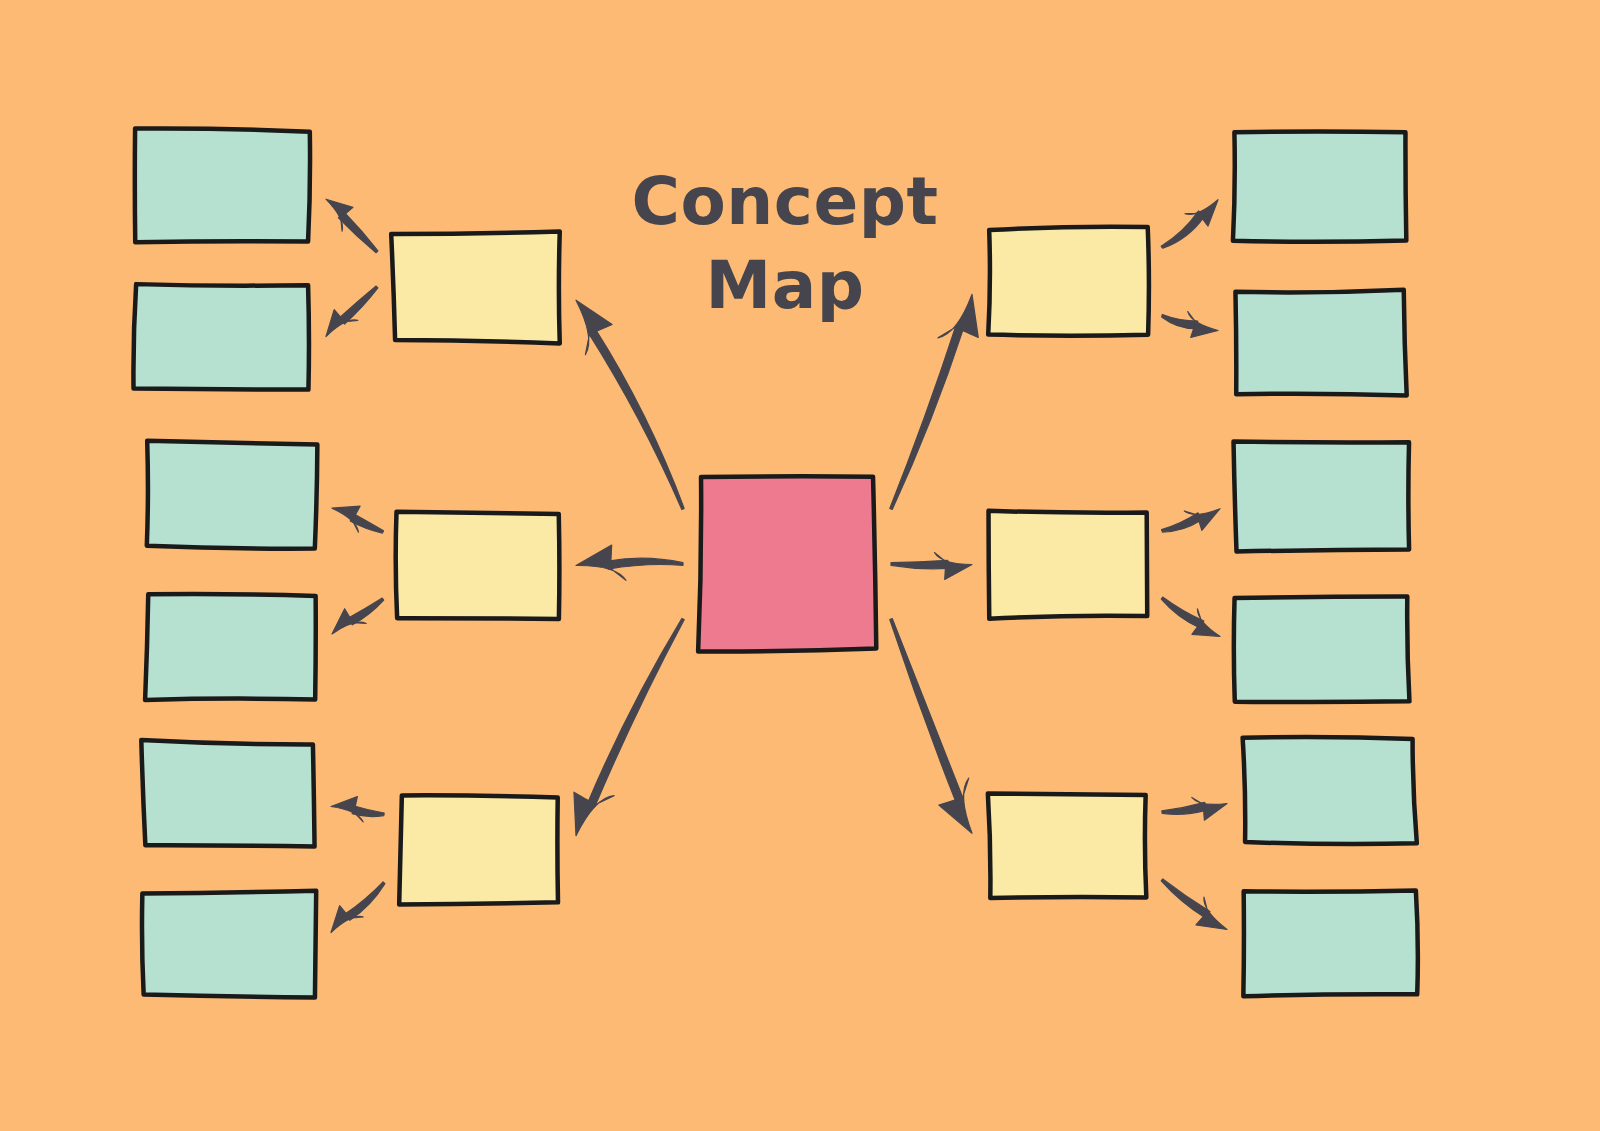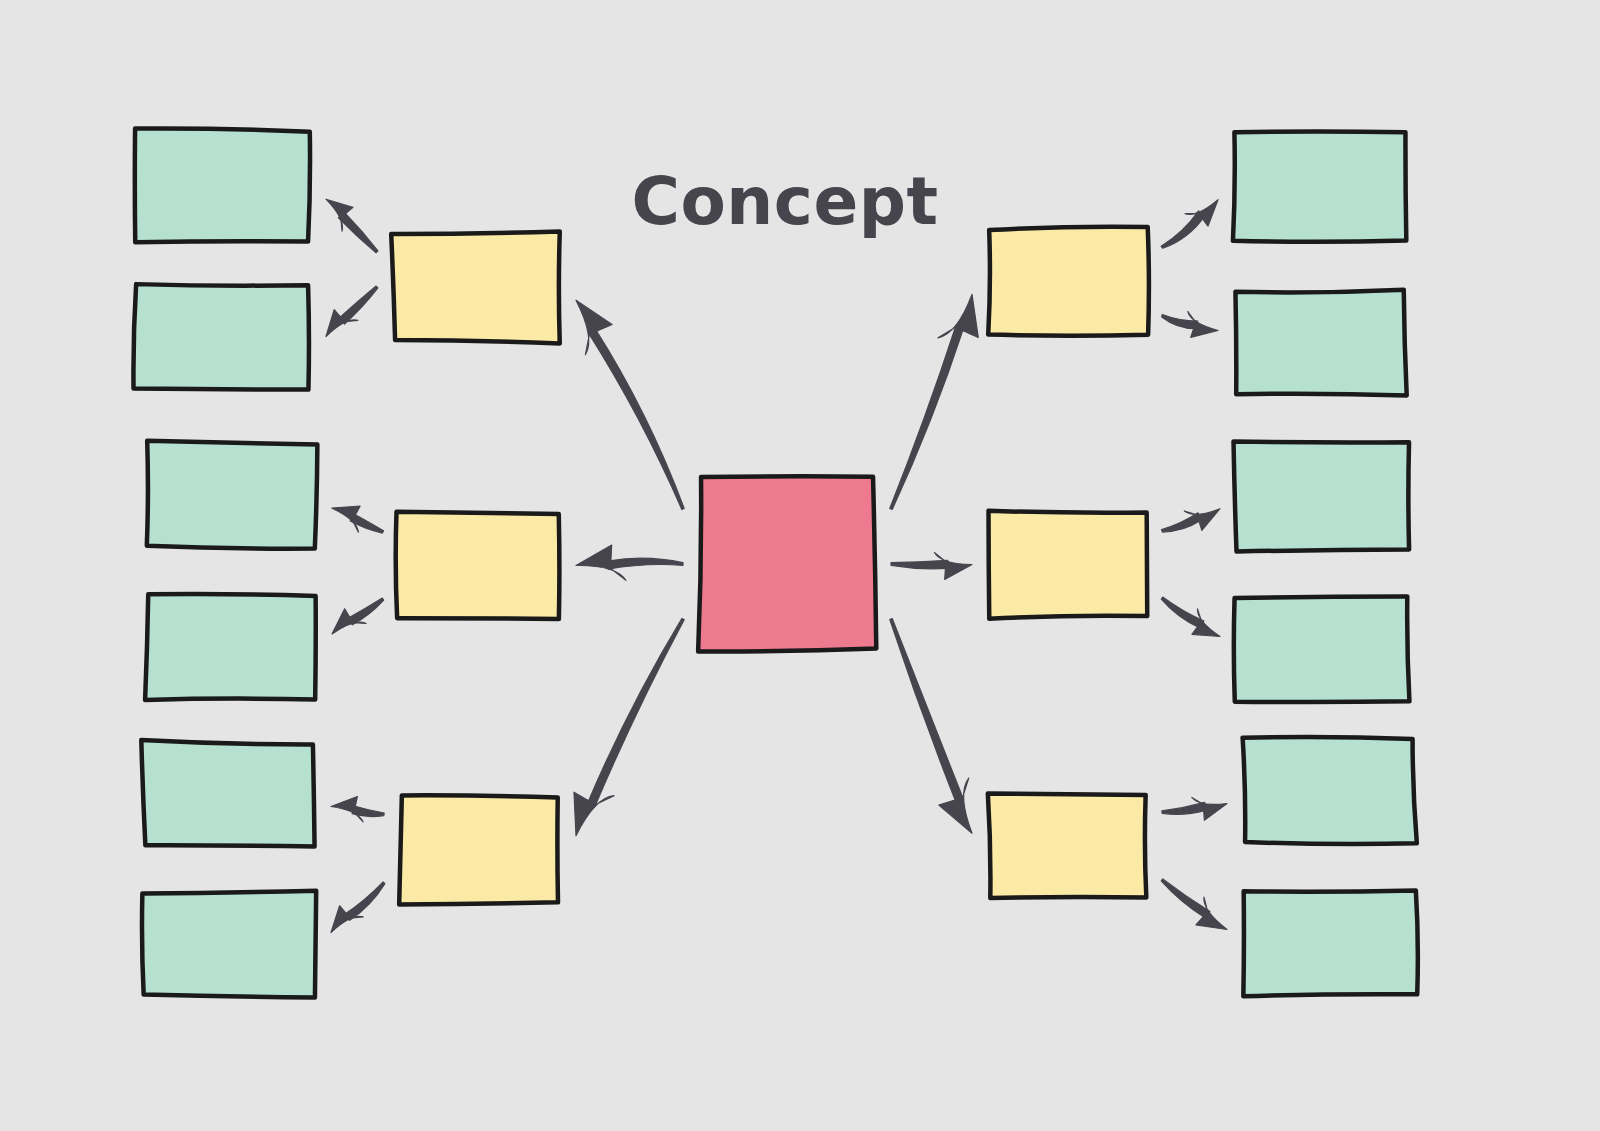--- a/index.html
+++ b/index.html
@@ -8,21 +8,21 @@
     padding: 0;
     background: #ffffff;
   }
   body {
     font-family: "DejaVu Sans", sans-serif;
   }
   #canvas {
     position: relative;
     width: 1600px;
     height: 1131px;
-    background: #e5e5e5;
+    background: #fdba74;
     overflow: hidden;
   }
   #diagram-svg {
     position: absolute;
     top: 0;
     left: 0;
     width: 1600px;
     height: 1131px;
   }
   .map-title {
@@ -177,16 +177,17 @@
           <path d="M 1242.6143046982168 737.704603909465 Q 1327.5959362139918 735.712752914952 1412.5775677297668 739.014060356653 Q 1412.5669581618654 791.1723894032922 1416.8319830246915 843.3307184499314 Q 1330.9504458161866 845.3155649862825 1245.0689086076818 841.9755658436214 Q 1245.8939043209878 789.8400848765432 1242.6143046982168 737.704603909465 Z" fill="#B6E1D1" stroke="#1A1A1A" stroke-width="4.5" stroke-linejoin="round" stroke-linecap="round"></path>
         </g>
         <g>
           <path d="M 1243.6666237997256 891.3245670438957 Q 1329.760652434842 892.4023405349794 1415.8546810699588 890.4452374828533 Q 1419.0003000685872 942.3733710562415 1417.2104338134432 994.3015046296297 Q 1330.2807998971193 993.5133830589849 1243.3511659807957 996.251393175583 Q 1244.3359910836764 943.7879801097394 1243.6666237997256 891.3245670438957 Z" fill="#B6E1D1" stroke="#1A1A1A" stroke-width="4.5" stroke-linejoin="round" stroke-linecap="round"></path>
         </g>
       </g>
   </svg>
 
   <div class="map-title">
     <span class="title-line">Concept</span>
+    <span class="title-line">Map</span>
   </div>
 
   <div id="label-layer"></div>
 </div>
 
 </body></html>

